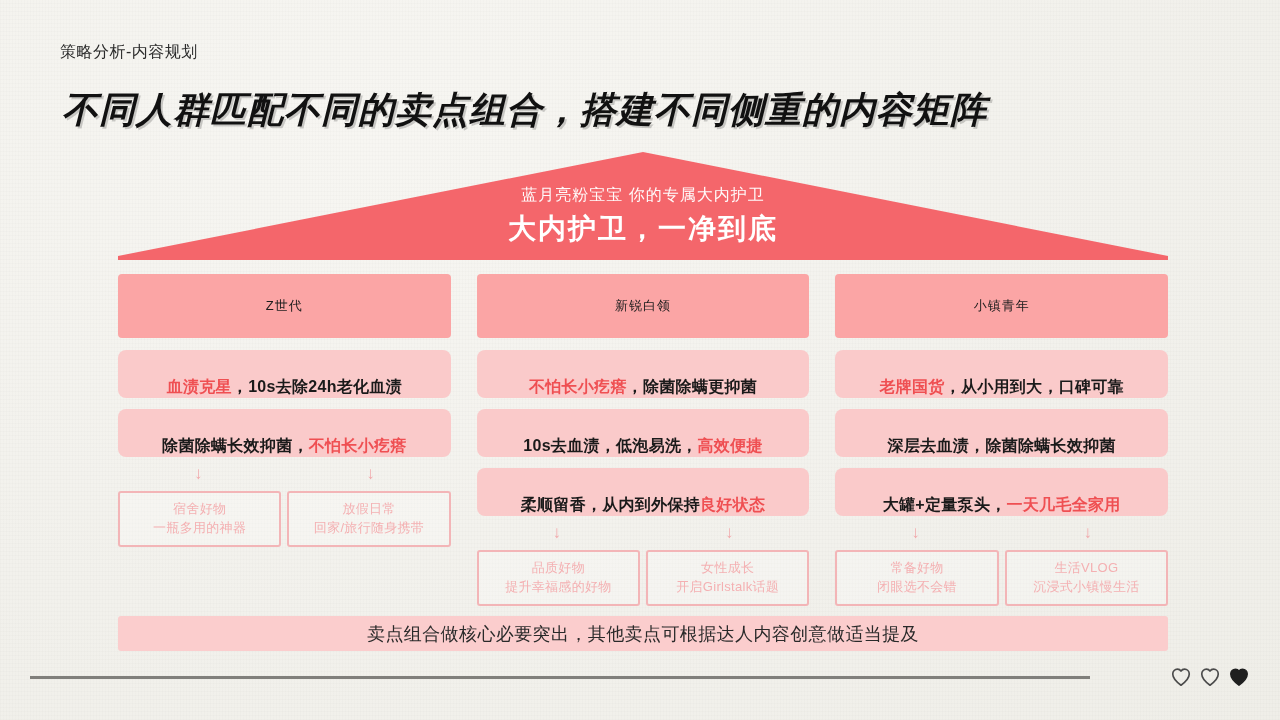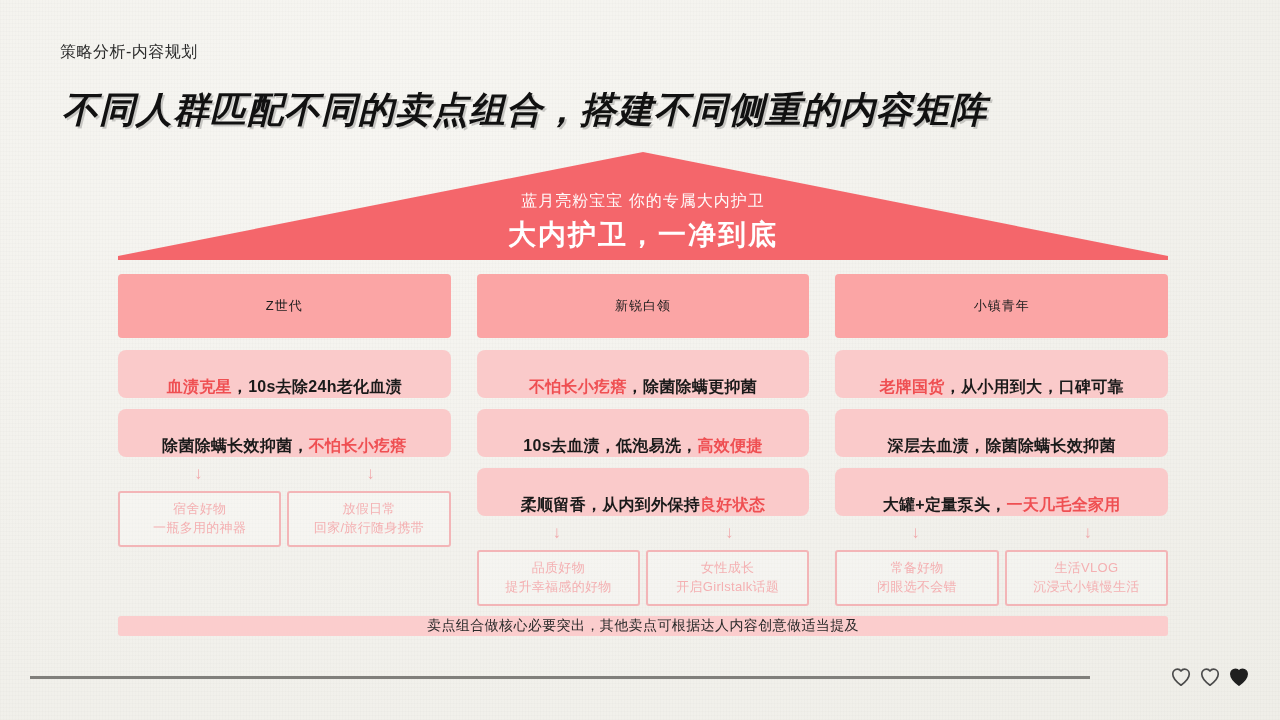--- a/index.html
+++ b/index.html
@@ -59,21 +59,21 @@
   .roof-text {
     position: absolute;
     left: 0;
     top: 0;
     width: 1050px;
     height: 108px;
     display: flex;
     flex-direction: column;
     align-items: center;
     justify-content: flex-end;
-    padding-bottom: 6px;
+    padding-bottom: 12px;
     box-sizing: border-box;
     pointer-events: none;
   }
   .roof-sub {
     font-size: 16px;
     color: #ffffff;
     letter-spacing: 1px;
     margin-bottom: 4px;
     opacity: 0.97;
   }
@@ -168,27 +168,27 @@
     white-space: nowrap;
     text-align: right;
   }
 
   
   .note-bar {
     position: absolute;
     left: 118px;
     top: 616px;
     width: 1050px;
-    height: 20px;
+    height: 35px;
     background: #fbcdcd;
     border-radius: 3px;
     display: flex;
     align-items: center;
     justify-content: center;
-    font-size: 14px;
+    font-size: 18px;
     color: #2a2a2a;
     letter-spacing: 0.4px;
     font-family: Liberation Mono, monospace;
   }
 
   
   .bottom-rule {
     position: absolute;
     left: 30px;
     top: 676px;

